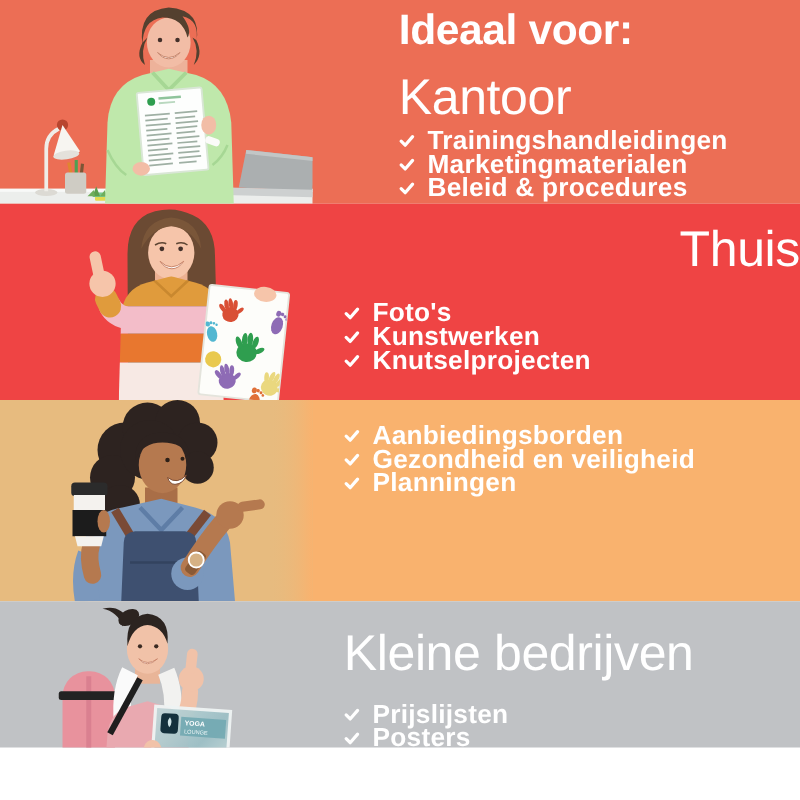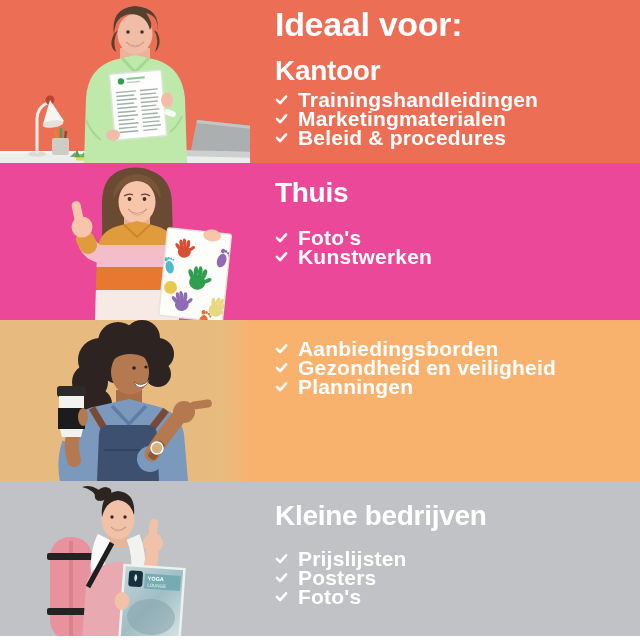--- a/index.html
+++ b/index.html
@@ -4,48 +4,48 @@
 <title>Ideaal voor</title>
 <style>
   *{margin:0;padding:0;box-sizing:border-box}
   html,body{background:#fff}
   body{width:640px;height:640px;font-family:"Liberation Sans","DejaVu Sans",sans-serif}
   .canvas{width:640px;height:640px;overflow:hidden;display:flex;flex-direction:column}
   .band{display:flex;flex:none;overflow:hidden}
   .band-0{height:163px}
   .band-1{height:157px}
   .band-2{height:161px}
-  .band-3{height:155px}
+  .band-3{height:117px}
   .photo{width:250px;flex:none;position:relative}
   .photo svg{display:block}
   .content{flex:1;color:#fff;padding-left:25px}
   .band-0 .content{padding-top:6px}
   .band-1 .content{padding-top:15px}
   .band-2 .content{padding-top:19px}
   .band-3 .content{padding-top:20px}
   .page-title{font-size:34px;font-weight:700;letter-spacing:-0.3px;line-height:1.1;margin-bottom:13px}
-  .heading{font-size:28px;font-weight:700;letter-spacing:-0.3px;line-height:1.1}
+  .heading{font-size:40px;font-weight:400;letter-spacing:-0.3px;line-height:1.1}
   .band-0 .heading{margin-bottom:3px}
   .band-1 .heading{margin-bottom:19px}
   .band-2 .heading{margin-bottom:20px}
   .band-3 .heading{margin-bottom:17px}
   .checklist{list-style:none}
   .item{display:flex;align-items:center;height:19px}
   .check{width:14px;flex:none;margin-right:9px;display:flex;align-items:center}
   .check svg{width:13px;height:11px;display:block}
   .check path{fill:none;stroke:#fff;stroke-width:2.8;stroke-linecap:round;stroke-linejoin:round}
   .label{font-size:21px;font-weight:700;letter-spacing:0.2px;line-height:19px;white-space:nowrap}
   svg text{font-family:"Liberation Sans","DejaVu Sans",sans-serif}
 </style>
 </head>
 <body>
 
 <div class="canvas">
 
-  <section class="band band-0" style="background-color: rgb(236, 110, 85);">
+  <section class="band band-0" style="background-color: rgb(236, 110, 85); gap: 44px;">
     <div class="photo">
       <svg viewBox="0 0 250 163" width="250" height="163">
         <g>
           <rect x="-2" y="151" width="254" height="12" fill="#eceeec"></rect>
           <rect x="-2" y="151" width="254" height="2.5" fill="#f8f9f8"></rect>
         </g>
         <g>
           <rect x="76" y="157" width="34" height="3.5" rx="1" fill="#e3d94f"></rect>
           <rect x="74" y="154" width="34" height="3.5" rx="1" fill="#79c98c"></rect>
         </g>
@@ -146,21 +146,21 @@
               <svg viewBox="0 0 14 12">
                 <path d="M2 6.5 5.5 10 12 2.5"></path>
               </svg>
             </span>
           <span class="label">Beleid &amp; procedures</span>
         </li>
       </ul>
     </div>
   </section>
 
-  <section class="band band-1" style="background-color: #ec4899;">
+  <section class="band band-1" style="background-color: #ef4444; text-align: right;">
     <div class="photo">
       <svg viewBox="0 0 250 157" width="250" height="157">
         <defs>
           <g id="hp">
             <ellipse cx="0" cy="0" rx="6.5" ry="6"></ellipse>
             <ellipse cx="-5.5" cy="-6" rx="1.8" ry="4" transform="rotate(-25 -5.5 -6)"></ellipse>
             <ellipse cx="-2" cy="-8" rx="1.8" ry="4.5"></ellipse>
             <ellipse cx="1.5" cy="-8.5" rx="1.8" ry="4.5"></ellipse>
             <ellipse cx="5" cy="-7" rx="1.8" ry="4" transform="rotate(15 5 -7)"></ellipse>
             <ellipse cx="8" cy="-2" rx="1.6" ry="3.5" transform="rotate(60 8 -2)"></ellipse>
@@ -230,20 +230,28 @@
             </span>
           <span class="label">Foto's</span>
         </li>
         <li class="item">
           <span class="check">
               <svg viewBox="0 0 14 12">
                 <path d="M2 6.5 5.5 10 12 2.5"></path>
               </svg>
             </span>
           <span class="label">Kunstwerken</span>
+        </li>
+        <li class="item">
+          <span class="check">
+              <svg viewBox="0 0 14 12">
+                <path d="M2 6.5 5.5 10 12 2.5"></path>
+              </svg>
+            </span>
+          <span class="label">Knutselprojecten</span>
         </li>
       </ul>
     </div>
   </section>
 
   <section class="band band-2" style="background-color: rgb(249, 178, 110);">
     <div class="photo">
       <svg viewBox="0 0 250 161" width="250" height="161">
         <defs>
           <linearGradient id="fade3" x1="0" y1="0" x2="1" y2="0">

